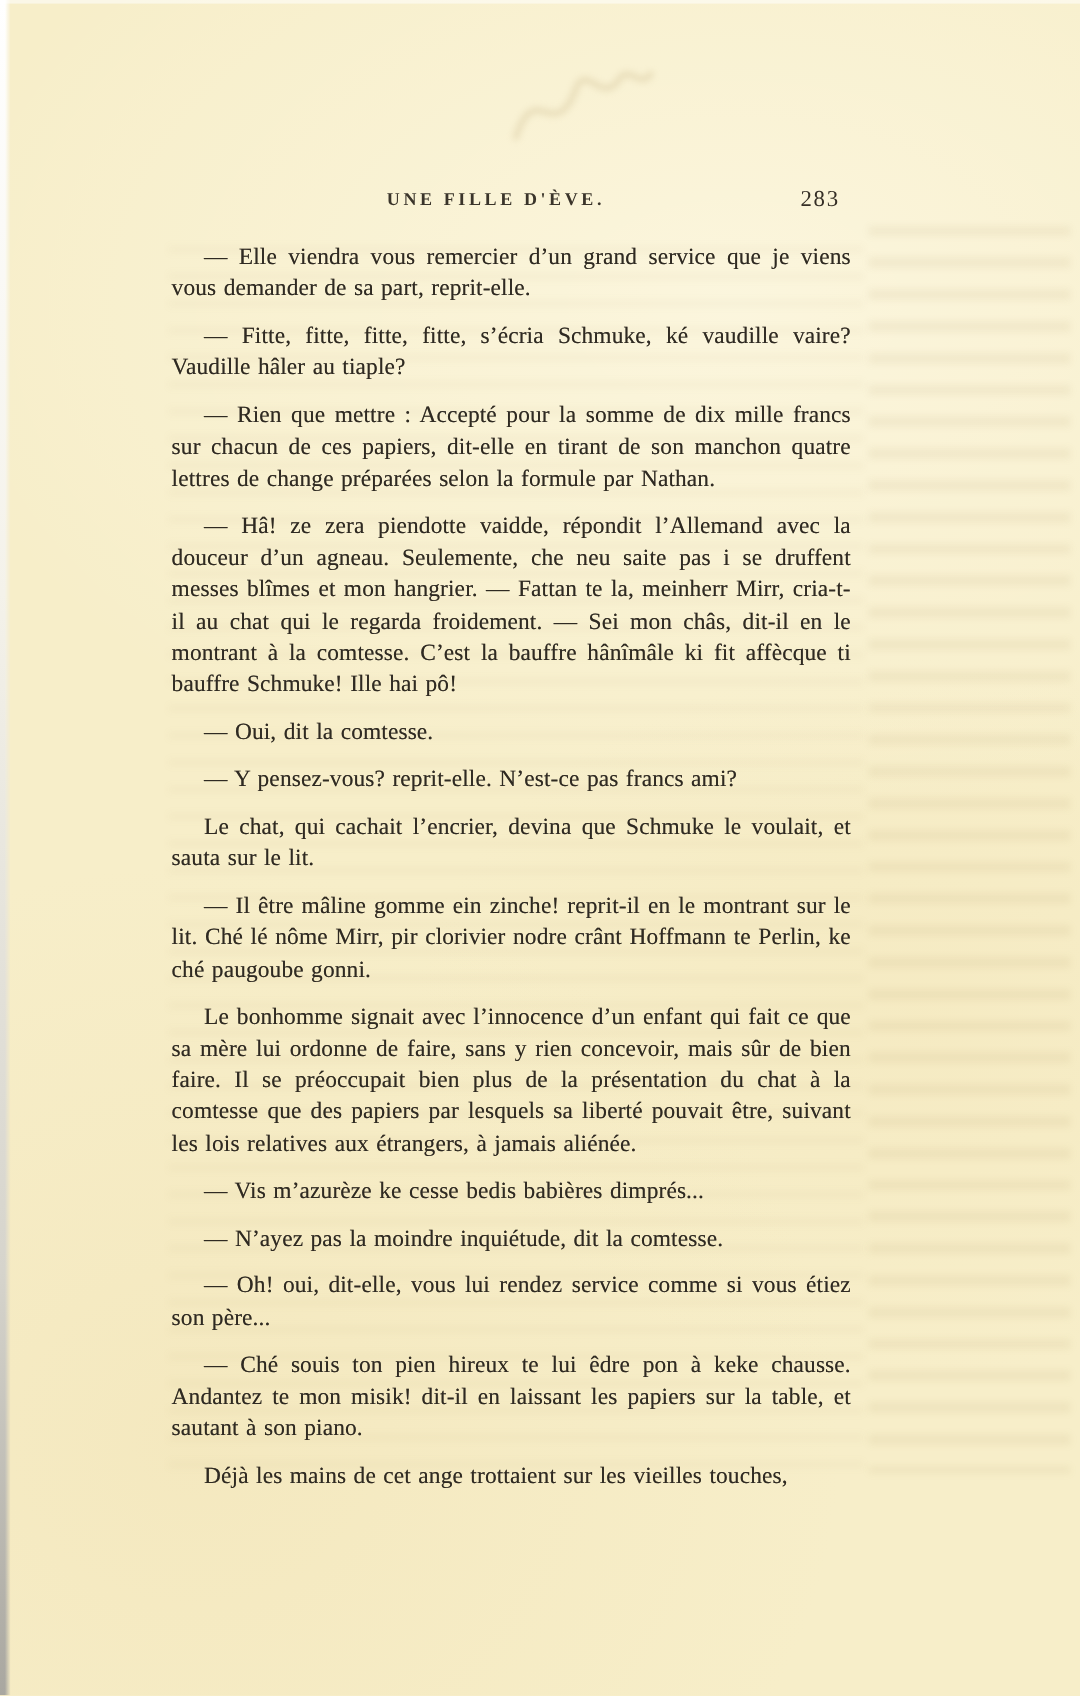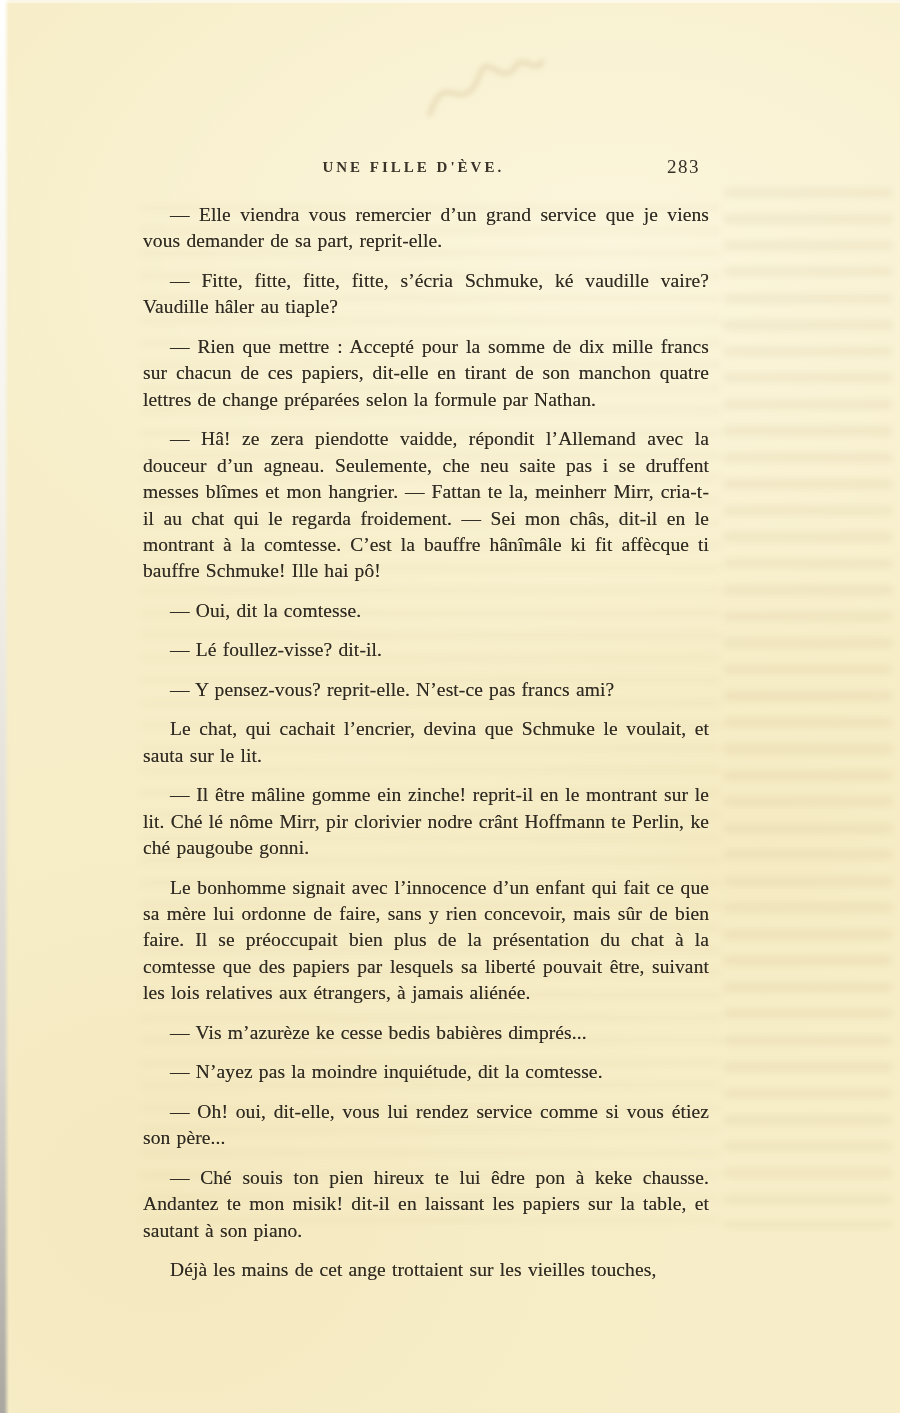--- a/index.html
+++ b/index.html
@@ -81,21 +81,20 @@
   <div class="head-title">UNE FILLE D'ÈVE.</div>
   <div class="page-num">283</div>
 </div>
 
 <div class="text-column" style="color: rgb(47, 42, 34);">
     <p><span>— Elle viendra vous remercier d’un grand service que je viens vous demander de sa part, reprit-elle.</span></p>
     <p><span>— </span><span class="it">Fitte, fitte, fitte, fitte,</span><span> s’écria Schmuke, </span><span class="it">ké vaudille vaire? Vaudille hâler au tiaple?</span></p>
     <p><span>— Rien que mettre : </span><span class="it">Accepté pour la somme de dix mille francs</span><span> sur chacun de ces papiers, dit-elle en tirant de son manchon quatre lettres de change préparées selon la formule par Nathan.</span></p>
     <p><span>— </span><span class="it">Hâ! ze zera piendotte vaidde,</span><span> répondit l’Allemand avec la douceur d’un agneau. </span><span class="it">Seulemente, che neu saite pas i se druffent messes blîmes et mon hangrier. — Fattan te la, meinherr Mirr,</span><span> cria-t-il au chat qui le regarda froidement. — </span><span class="it">Sei mon châs,</span><span> dit-il en le montrant à la comtesse. </span><span class="it">C’est la bauffre hânîmâle ki fit affècque ti bauffre Schmuke! Ille hai pô!</span></p>
     <p><span>— Oui, dit la comtesse.</span></p>
-    <p><span>— </span><span class="it">Lé foullez-visse?</span><span> dit-il.</span></p>
     <p><span>— Y pensez-vous? reprit-elle. N’est-ce pas francs ami?</span></p>
     <p><span>Le chat, qui cachait l’encrier, devina que Schmuke le voulait, et sauta sur le lit.</span></p>
     <p><span>— </span><span class="it">Il être mâline gomme ein zinche!</span><span> reprit-il en le montrant sur le lit. </span><span class="it">Ché lé nôme Mirr, pir clorivier nodre crânt Hoffmann te Perlin, ke ché paugoube gonni.</span></p>
     <p><span>Le bonhomme signait avec l’innocence d’un enfant qui fait ce que sa mère lui ordonne de faire, sans y rien concevoir, mais sûr de bien faire. Il se préoccupait bien plus de la présentation du chat à la comtesse que des papiers par lesquels sa liberté pouvait être, suivant les lois relatives aux étrangers, à jamais aliénée.</span></p>
     <p><span>— </span><span class="it">Vis m’azurèze ke cesse bedis babières dimprés...</span></p>
     <p><span>— N’ayez pas la moindre inquiétude, dit la comtesse.</span></p>
     <p><span>— Oh! oui, dit-elle, vous lui rendez service comme si vous étiez son père...</span></p>
     <p><span>— </span><span class="it">Ché souis ton pien hireux te lui êdre pon à keke chausse. Andantez te mon misik!</span><span> dit-il en laissant les papiers sur la table, et sautant à son piano.</span></p>
     <p><span>Déjà les mains de cet ange trottaient sur les vieilles touches,</span></p>
   </div>

